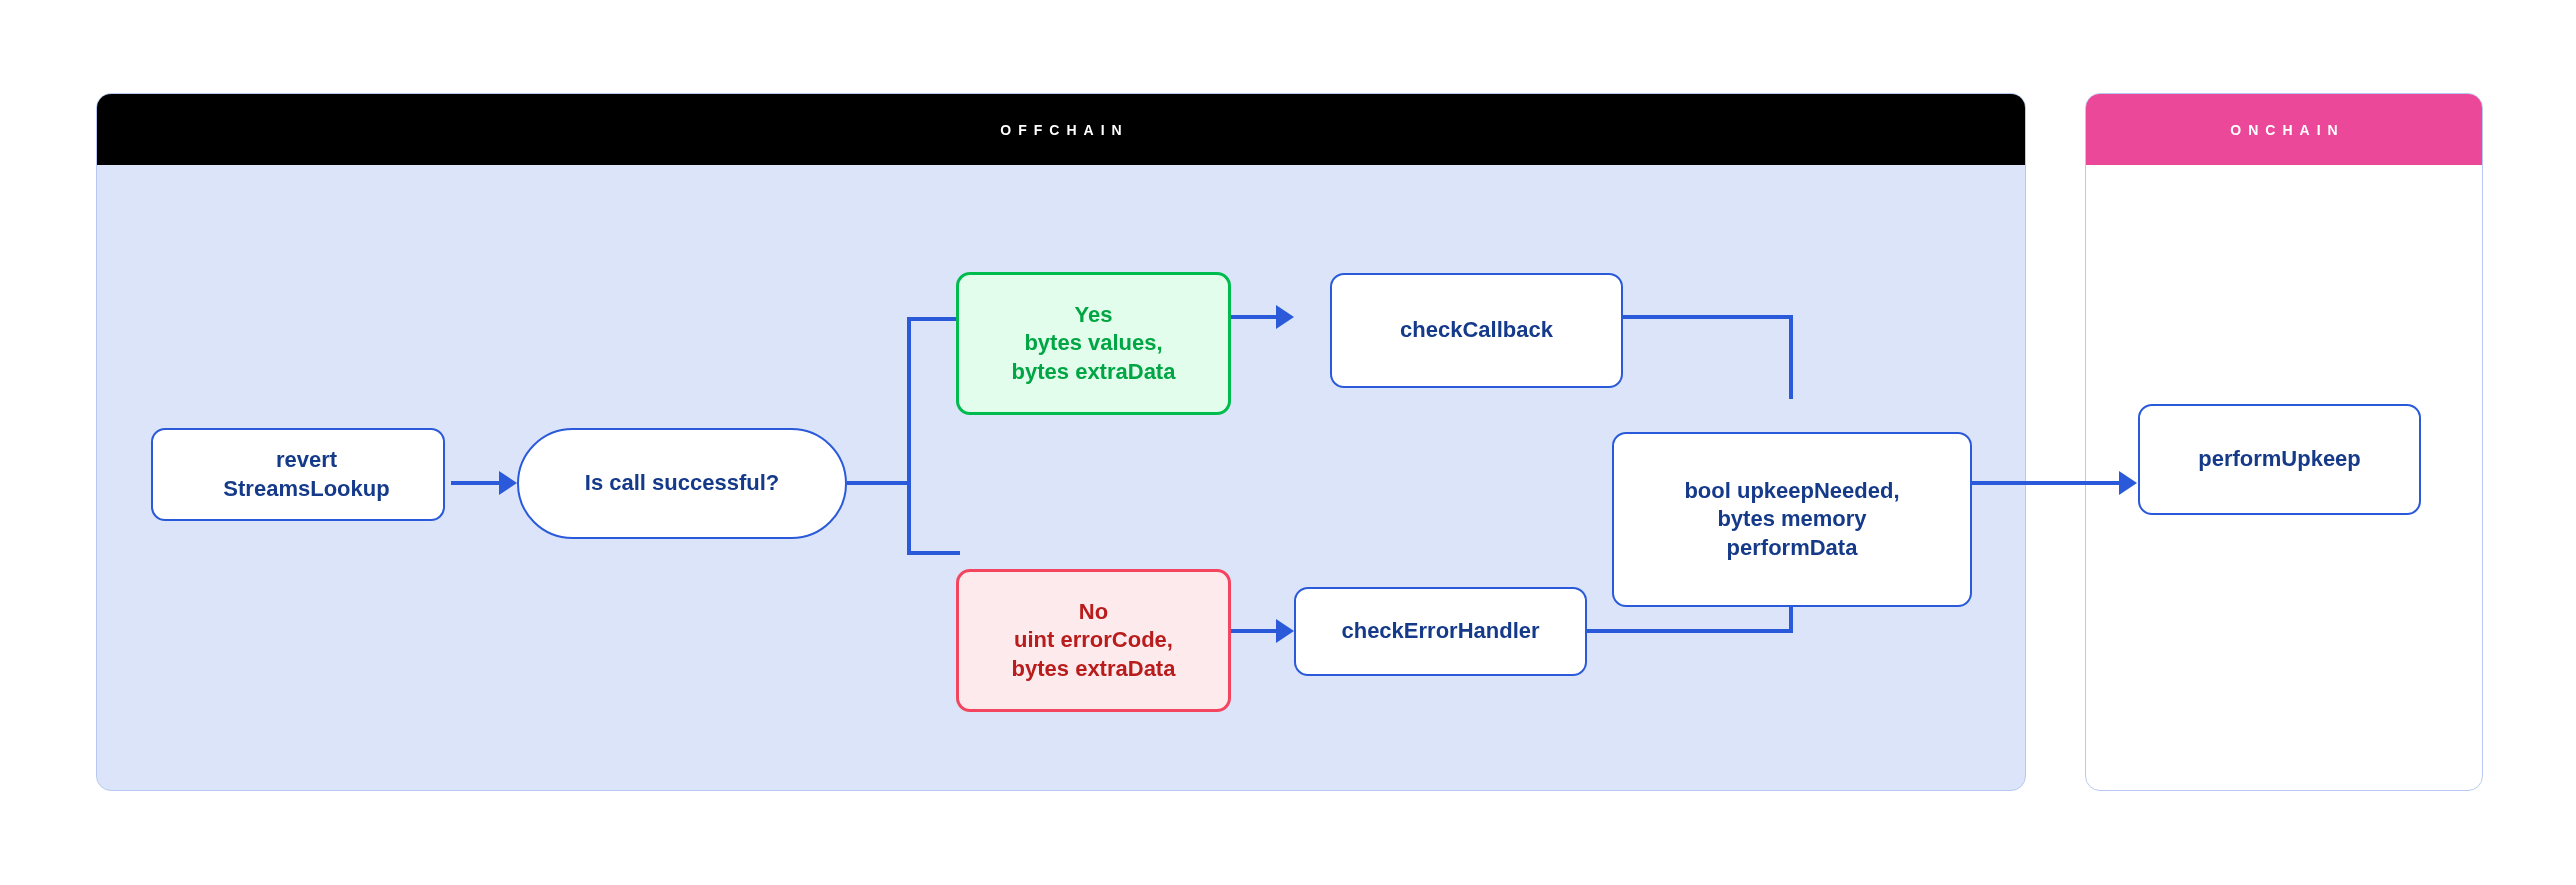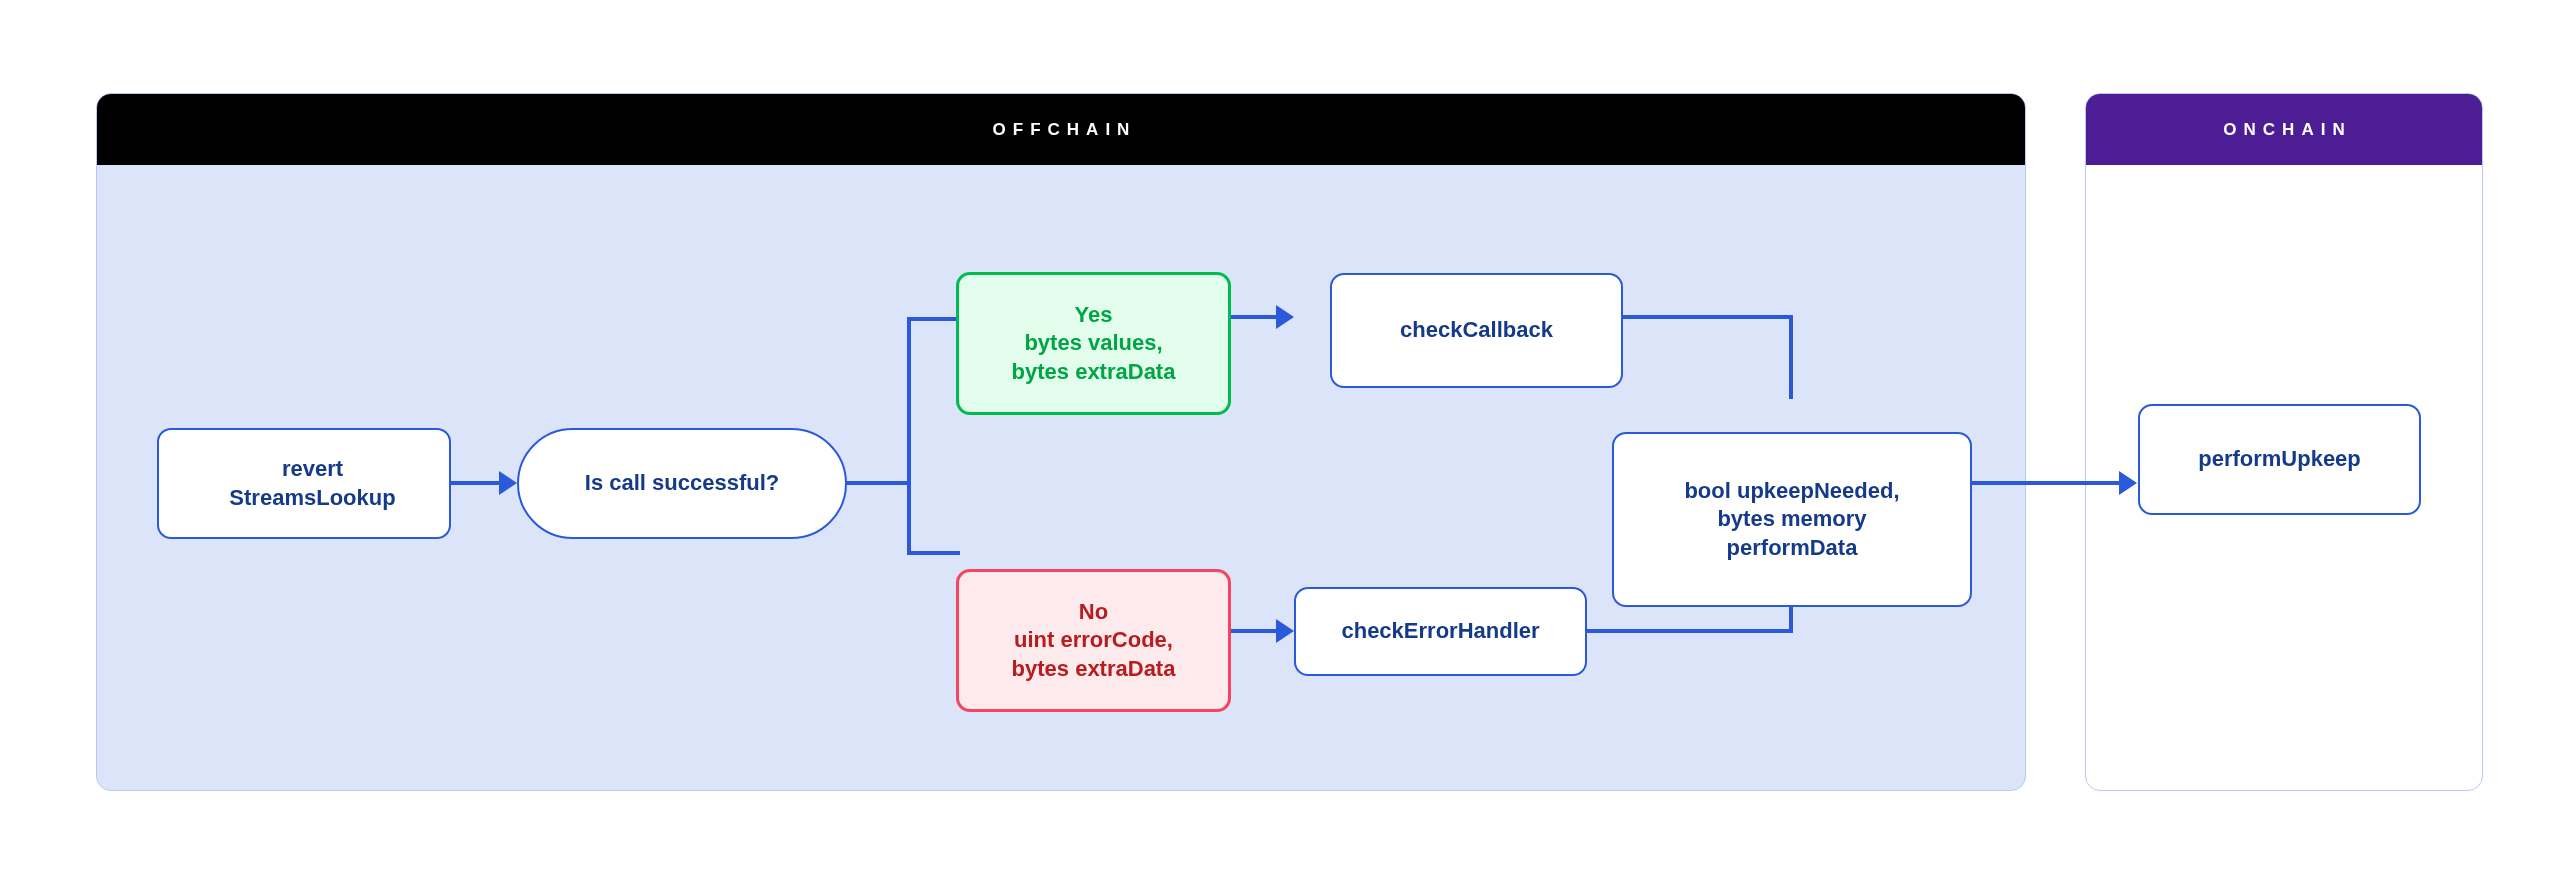--- a/index.html
+++ b/index.html
@@ -46,27 +46,27 @@
   .panel-header {
     position: absolute;
     left: 0;
     top: 0;
     width: 100%;
     height: 71px;
     display: flex;
     align-items: center;
     justify-content: center;
     color: #ffffff;
-    font-size: 17px;
+    font-size: 14px;
     font-weight: 700;
     letter-spacing: 7px;
     text-indent: 7px;
   }
   .hdr-offchain { background: #000000; }
-  .hdr-onchain  { background: #4c1d95; }
+  .hdr-onchain  { background: #ec4899; }
 
   
   .node {
     position: absolute;
     box-sizing: border-box;
     display: flex;
     align-items: center;
     justify-content: center;
     text-align: center;
     background: #ffffff;
@@ -86,21 +86,21 @@
     color: #00a644;
     border-width: 3.7px;
   }
   .node.red {
     background: #fdeaec;
     border-color: #f4455e;
     color: #b91c1c;
     border-width: 3.7px;
   }
 
-  #node-revert           { left: 157px;  top: 428px;  width: 294px;  height: 111px; padding-left: 17px; }
+  #node-revert           { left: 151px;  top: 428px;  width: 294px;  height: 93px; padding-left: 17px; }
   #node-decision         { left: 517px;  top: 428px;  width: 330px;  height: 111px; }
   #node-yes              { left: 956px; top: 252px;  width: 275px;  height: 143px; margin-top: 20px; }
   #node-no              { left: 956px; top: 569px; width: 275px;  height: 143px; }
   #node-check-callback   { left: 1294px; top: 273px;  width: 293px;  height: 115px; margin-left: 36px; }
   #node-check-error      { left: 1294px; top: 587px; width: 293px;  height: 89px; }
   #node-upkeep-result    { left: 1612px; top: 396px;  width: 360px;  height: 175px; margin-top: 36px; }
   #node-perform-upkeep   { left: 2138px; top: 404px;  width: 283px;  height: 111px; }
 
   
   .conn {

